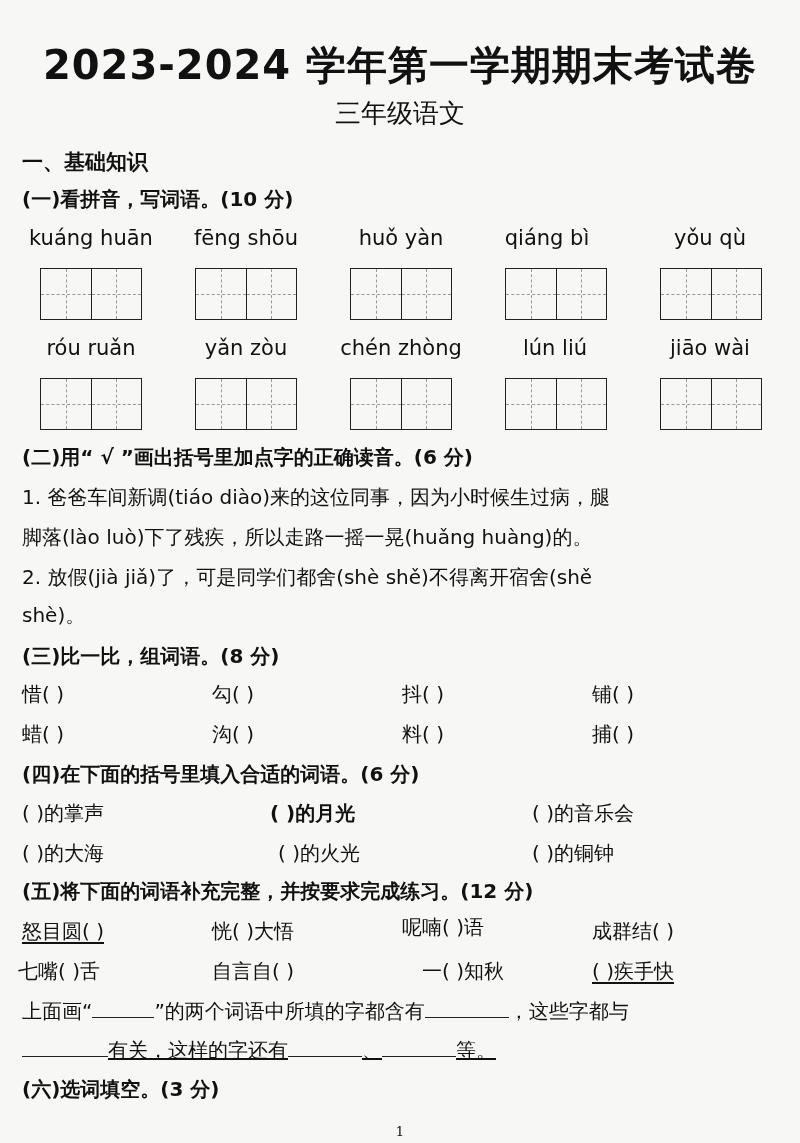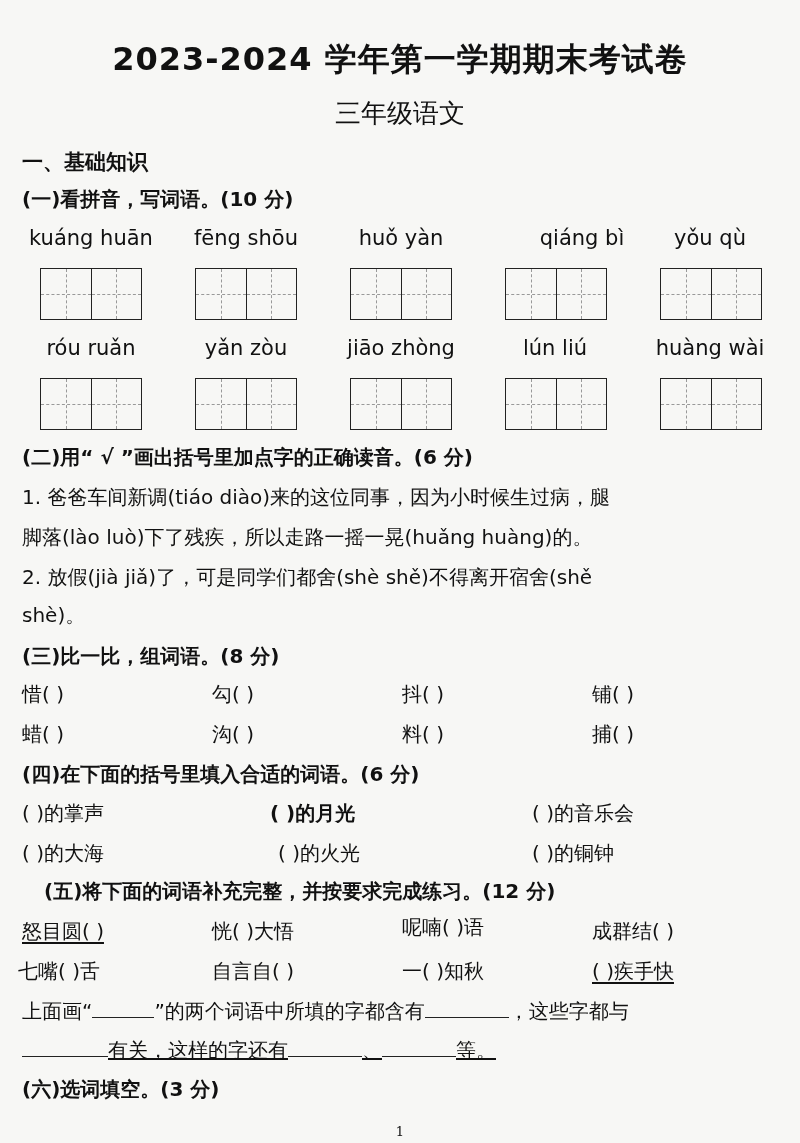--- a/index.html
+++ b/index.html
@@ -1,18 +1,18 @@
 <!DOCTYPE html>
 <html><head>
 <meta charset="utf-8">
 <style>
   html,body{margin:0;padding:0;}
   body{width:800px;height:1143px;background:#f7f7f5;color:#111;font-family:"DejaVu Sans","Liberation Sans",sans-serif;position:relative;overflow:hidden;}
   .abs{position:absolute;}
-  .title{left:0;width:800px;top:38px;text-align:center;font-size:32px;font-weight:bold;letter-spacing:1px;}
+  .title{left:0;width:800px;top:38px;text-align:center;font-size:40px;font-weight:bold;letter-spacing:1px;}
   .subtitle{left:0;width:800px;top:96px;text-align:center;font-size:26px;}
   .sec{font-size:21px;font-weight:bold;left:22px;}
   .qb{font-size:20px;font-weight:bold;left:22px;}
   .line{font-size:20px;left:22px;white-space:nowrap;}
   .py{font-size:21px;font-family:"DejaVu Sans",sans-serif;text-align:center;width:150px;}
   .grid{width:100px;height:50px;border:1.5px solid #222;display:flex;}
   .cell{flex:1;position:relative;border-right:1.5px solid #222;}
   .cell:last-child{border-right:none;}
   .cell::before{content:"";position:absolute;left:50%;top:0;bottom:0;border-left:1px dashed #999;}
   .cell::after{content:"";position:absolute;top:50%;left:0;right:0;border-top:1px dashed #999;}
@@ -26,21 +26,21 @@
 
 <div class="abs title">2023-2024 学年第一学期期末考试卷</div>
 <div class="abs subtitle">三年级语文</div>
 
 <div class="abs sec" style="top:148px;">一、基础知识</div>
 <div class="abs qb" style="top:186px;">(一)看拼音，写词语。(10 分)</div>
 
 <div class="abs py" style="left:16px;top:226px;">kuáng huān</div>
 <div class="abs py" style="left:171px;top:226px;">fēng shōu</div>
 <div class="abs py" style="left:326px;top:226px;">huǒ yàn</div>
-<div class="abs py" style="left:507px;top:226px;">qiáng bì</div>
+<div class="abs py" style="left:472px;top:226px;">qiáng bì</div>
 <div class="abs py" style="left:635px;top:226px;">yǒu qù</div>
 
 <div class="abs grid" style="left:40px;top:268px;">
     <div class="cell"></div>
     <div class="cell"></div>
   </div>
 <div class="abs grid" style="left:195px;top:268px;">
     <div class="cell"></div>
     <div class="cell"></div>
   </div>
@@ -52,23 +52,23 @@
     <div class="cell"></div>
     <div class="cell"></div>
   </div>
 <div class="abs grid" style="left:660px;top:268px;">
     <div class="cell"></div>
     <div class="cell"></div>
   </div>
 
 <div class="abs py" style="left:16px;top:336px;">róu ruǎn</div>
 <div class="abs py" style="left:171px;top:336px;">yǎn zòu</div>
-<div class="abs py" style="left:326px;top:336px;">jiāo zhòng</div>
+<div class="abs py" style="left:326px;top:336px;">chén zhòng</div>
 <div class="abs py" style="left:480px;top:336px;">lún liú</div>
-<div class="abs py" style="left:635px;top:336px;">huàng wài</div>
+<div class="abs py" style="left:635px;top:336px;">jiāo wài</div>
 
 <div class="abs grid" style="left:40px;top:378px;">
     <div class="cell"></div>
     <div class="cell"></div>
   </div>
 <div class="abs grid" style="left:195px;top:378px;">
     <div class="cell"></div>
     <div class="cell"></div>
   </div>
 <div class="abs grid" style="left:350px;top:378px;">
@@ -101,28 +101,28 @@
 <div class="item" style="left:592px;top:721px;">捕(      )</div>
 
 <div class="abs qb" style="top:761px;">(四)在下面的括号里填入合适的词语。(6 分)</div>
 <div class="item" style="left:22px;top:800px;">(      )的掌声</div>
 <div class="item" style="left:270px;top:800px;font-weight:bold;">(      )的月光</div>
 <div class="item" style="left:532px;top:800px;">(      )的音乐会</div>
 <div class="item" style="left:22px;top:840px;">(      )的大海</div>
 <div class="item" style="left:278px;top:840px;">(      )的火光</div>
 <div class="item" style="left:532px;top:840px;">(      )的铜钟</div>
 
-<div class="abs qb" style="top:878px;margin-left:22px;">(五)将下面的词语补充完整，并按要求完成练习。(12 分)</div>
+<div class="abs qb" style="top:878px;">(五)将下面的词语补充完整，并按要求完成练习。(12 分)</div>
 <div class="item ul" style="left:22px;top:918px;">怒目圆(      )</div>
 <div class="item" style="left:212px;top:918px;">恍(      )大悟</div>
 <div class="item" style="left:402px;top:914px;">呢喃(      )语</div>
 <div class="item" style="left:592px;top:918px;">成群结(      )</div>
 <div class="item" style="left:18px;top:958px;">七嘴(      )舌</div>
 <div class="item" style="left:212px;top:958px;">自言自(      )</div>
-<div class="item" style="left:402px;top:958px;">一(      )知秋</div>
+<div class="item" style="left:422px;top:958px;">一(      )知秋</div>
 <div class="item ul" style="left:592px;top:958px;">(      )疾手快</div>
 
 <div class="abs line" style="top:998px;">
   <span>上面画“</span><span class="blank" style="width:62px;"></span><span>”的两个词语中所填的字都含有</span><span class="blank" style="width:84px;"></span><span>，这些字都与</span>
 </div>
 <div class="abs line" style="top:1037px;text-decoration:underline;">
   <span class="blank" style="width:86px;"></span><span>有关，这样的字还有</span><span class="blank" style="width:74px;"></span><span>、</span><span class="blank" style="width:74px;"></span><span>等。</span>
 </div>
 
 <div class="abs qb" style="top:1076px;">(六)选词填空。(3 分)</div>

